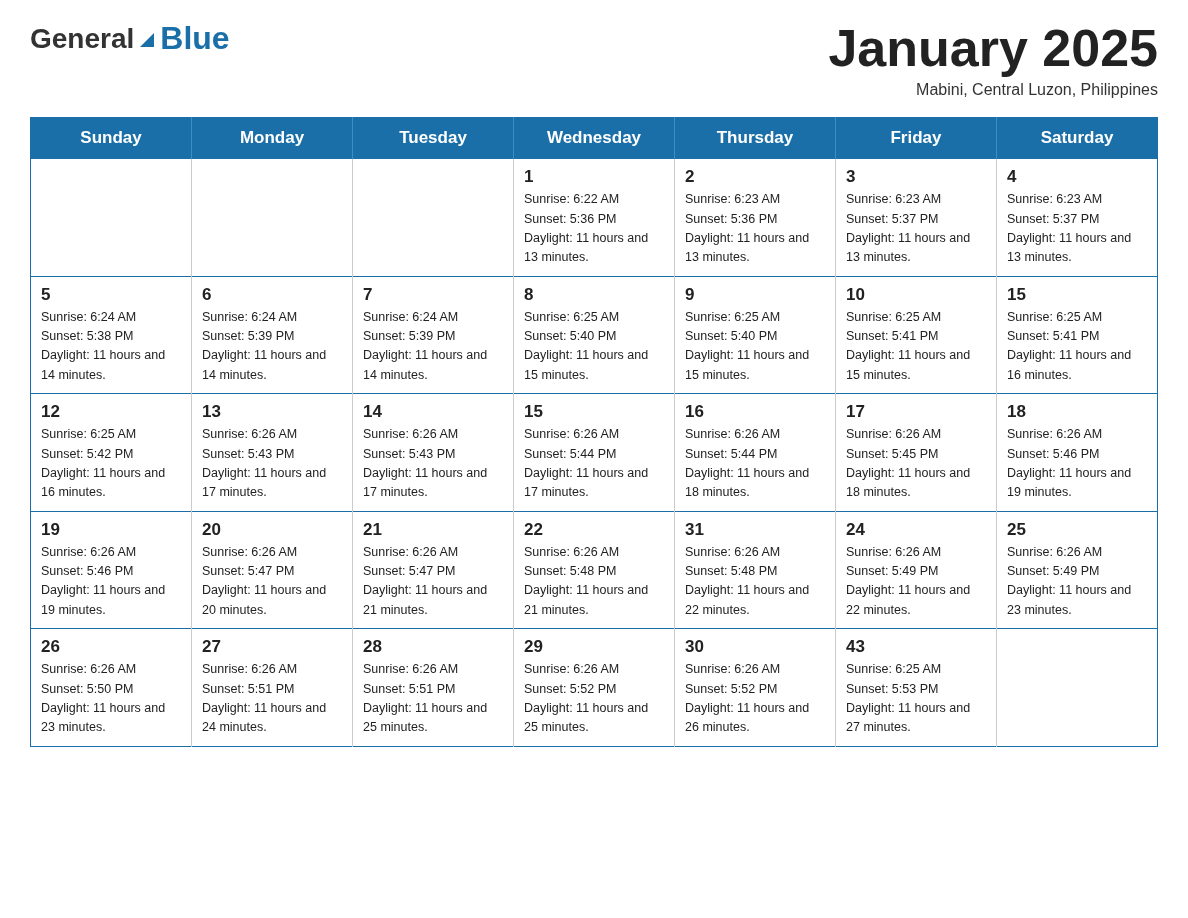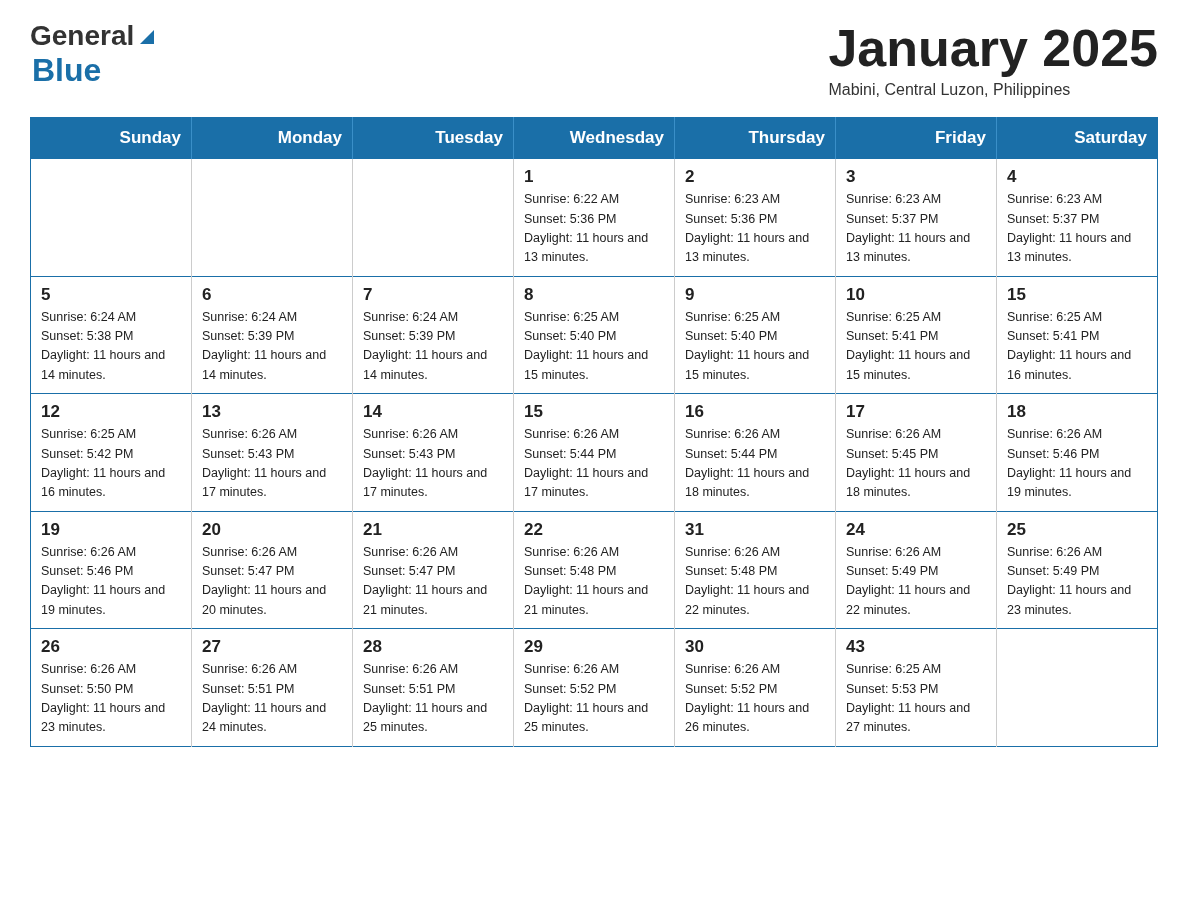--- a/index.html
+++ b/index.html
@@ -21,28 +21,28 @@
       font-weight: bold;
       color: #333;
     }
     .logo-blue {
       font-size: 32px;
       font-weight: bold;
       color: #1a6fa8;
     }
     .logo-wrapper {
       display: flex;
-      flex-direction: column;
+      flex-direction: row;
     }
     .logo-row1 {
       display: flex;
       align-items: center;
     }
     .title-area {
-      text-align: left;
+      text-align: right;
     }
     .month-title {
       font-size: 52px;
       font-weight: bold;
       color: #222;
       line-height: 1.1;
     }
     .location-title {
       font-size: 16px;
       color: #333;
@@ -54,21 +54,21 @@
       border: 1.5px solid #1a6fa8;
     }
     thead tr {
       background-color: #1a6fa8;
     }
     thead th {
       color: #fff;
       font-size: 17px;
       font-weight: bold;
       padding: 10px 10px;
-      text-align: right;
+      text-align: center;
       border-right: 1px solid #3a8fc8;
     }
     thead th:last-child {
       border-right: none;
     }
     tbody tr {
       border-top: 1.5px solid #1a6fa8;
     }
     tbody td {
       vertical-align: top;

